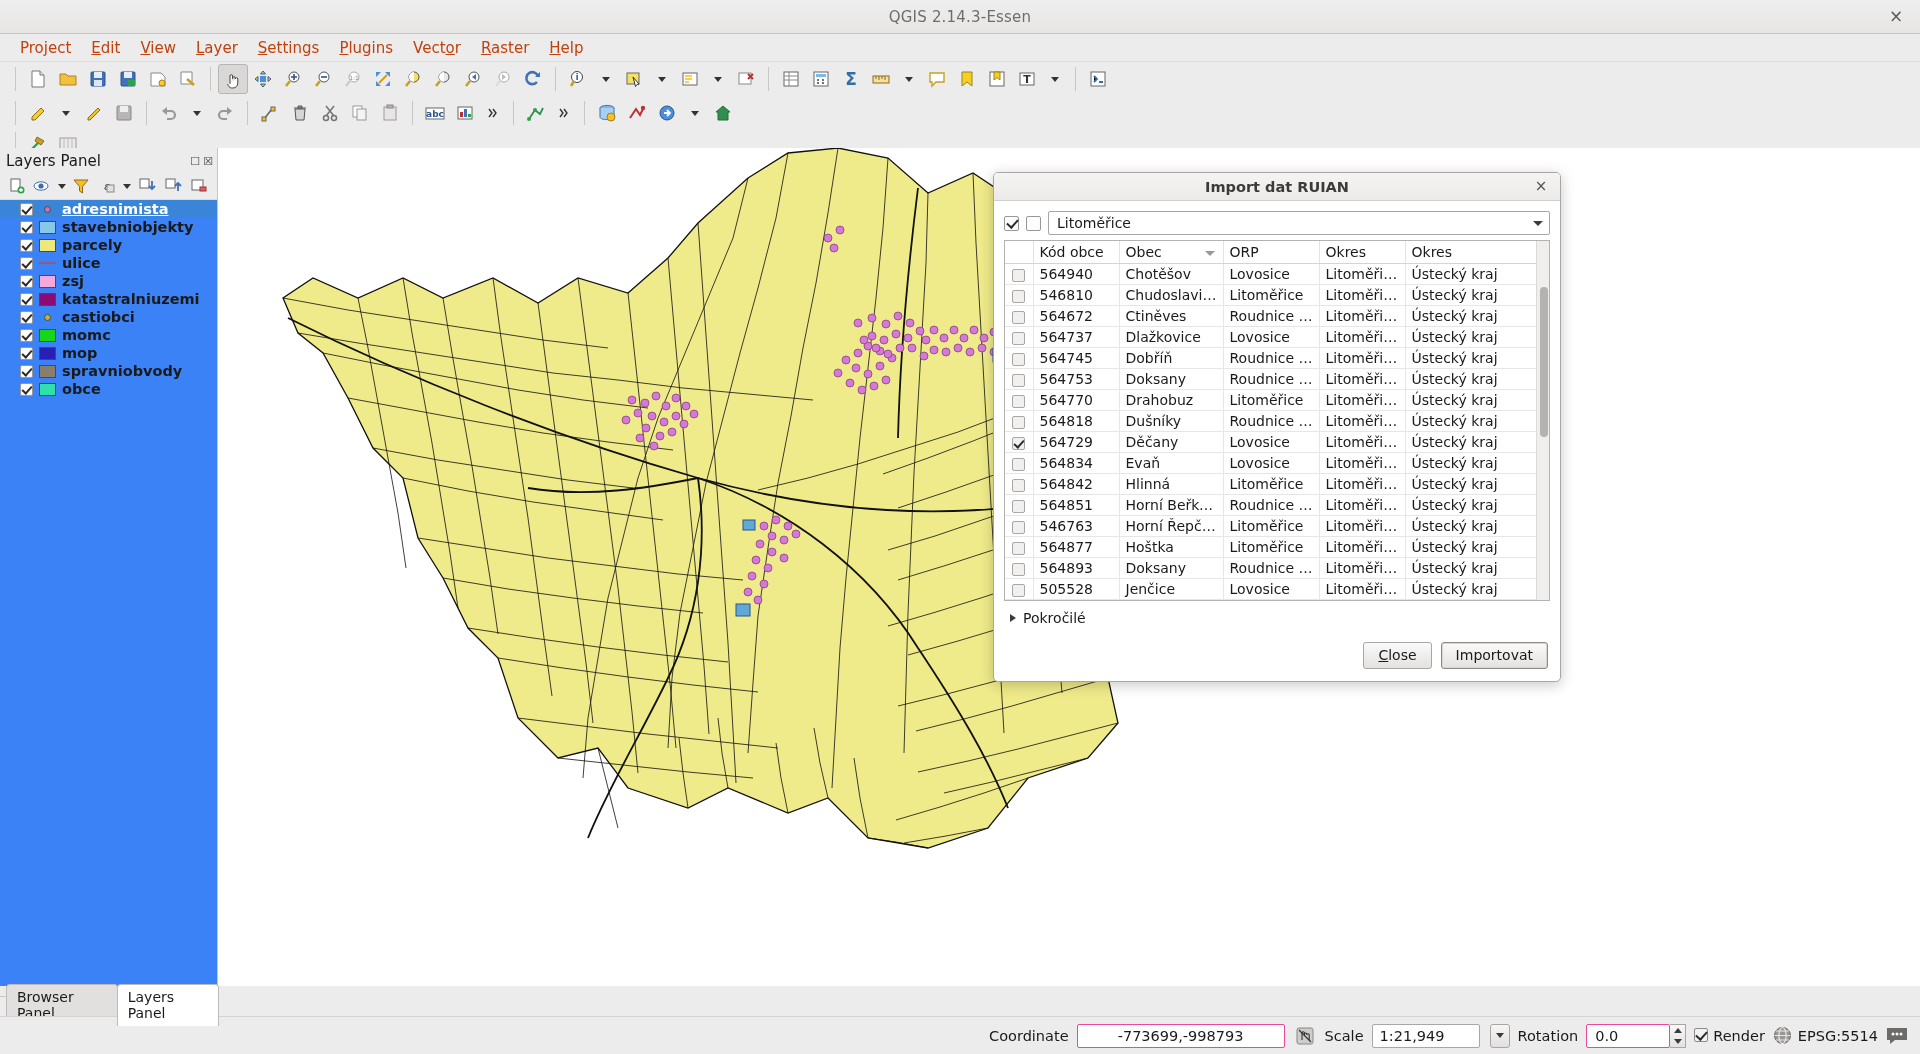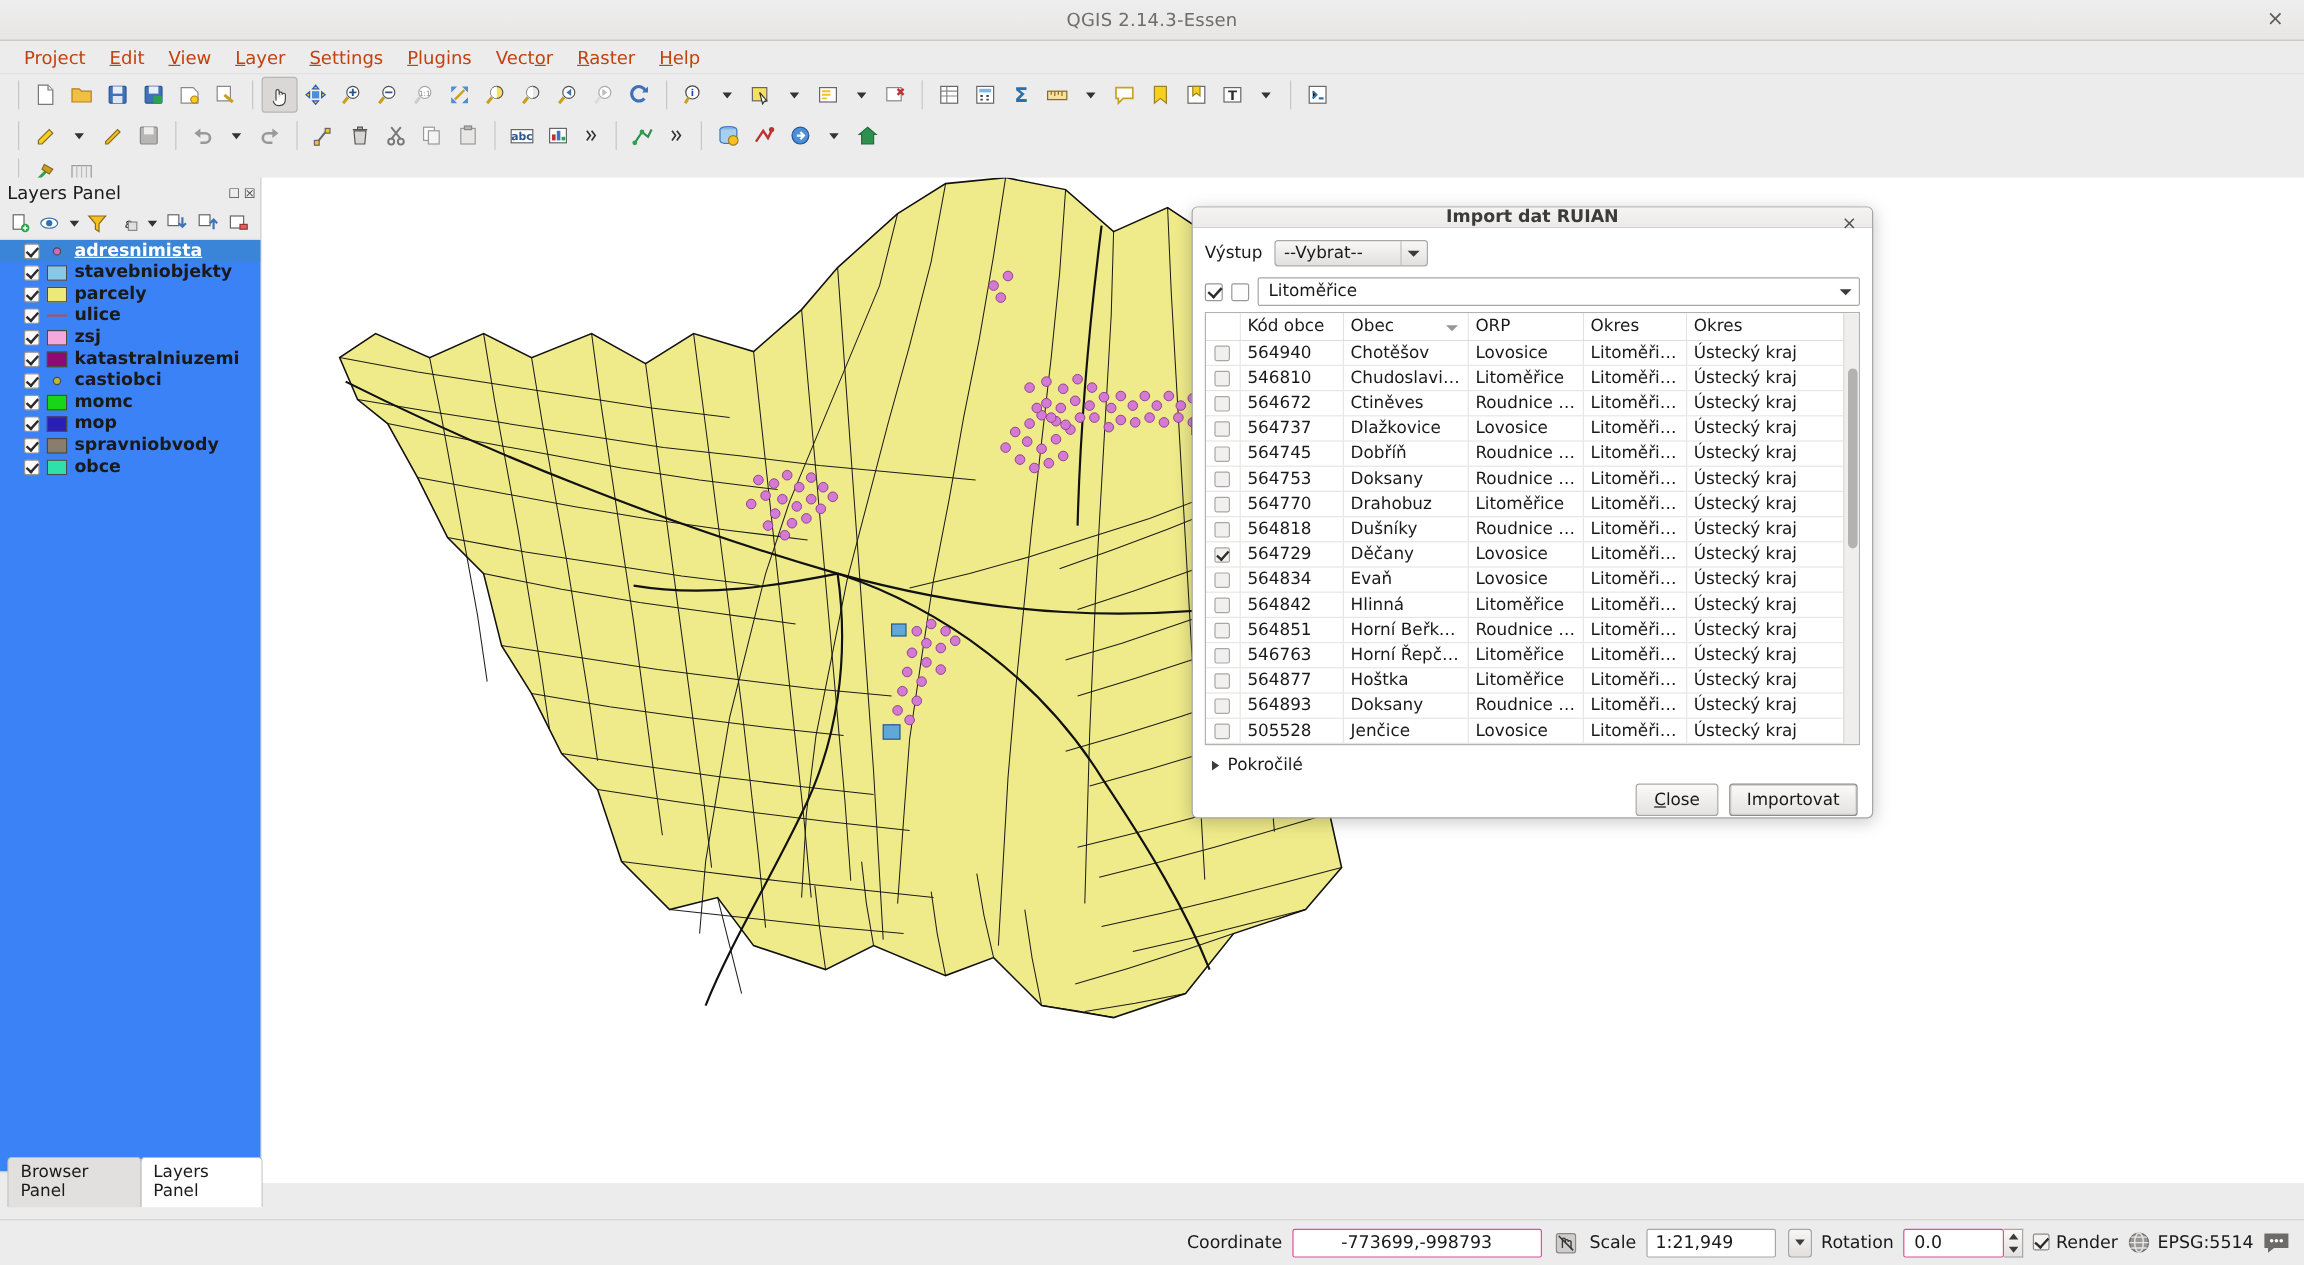--- a/index.html
+++ b/index.html
@@ -86,21 +86,21 @@
     content:""; position:absolute; left:3px; top:0px; width:4px; height:8px;
     border:solid #2b2b2b; border-width:0 2px 2px 0; transform:rotate(42deg);
   }
   .lsym { width:17px; height:13px; flex:0 0 auto; display:flex; align-items:center; justify-content:center;}
   .lsym .box { width:17px; height:13px; border:1px solid #4a4a4a; }
   .lsym .dot { width:7px; height:7px; border-radius:50%; border:1px solid #4a4a4a; }
   .lsym .line { width:17px; height:2px; }
   .lname { white-space:nowrap; }
 
   .panel-tabs {
-    position:absolute; left:0; bottom:48px; width:218px; height:30px;
+    position:absolute; left:0; bottom:28px; width:218px; height:30px;
     display:flex; align-items:flex-end; padding-left:6px; background:#ececec;
     border-top:1px solid #c8c6c4;
   }
   .ptab {
     font-size:14px; padding:4px 10px 5px; border:1px solid #bdbbb9;
     border-bottom:none; background:#e2e0de; border-radius:4px 4px 0 0; cursor:default;
     margin-right:-1px;
   }
   .ptab.active { background:#fff; border-color:#bdbbb9; position:relative; z-index:2; }
 
@@ -1001,27 +1001,20 @@
     </svg>
   </div>
 
   <div class="dialog">
     <div class="dlg-title">
       <span class="t">Import dat RUIAN</span>
       <span class="x">×</span>
     </div>
     <div class="dlg-body">
 
-      <div class="row-out">
-        <span class="lbl">Výstup</span>
-        <div class="combo">
-          <span class="cv">--Vybrat--</span>
-          <span class="carrow"></span>
-        </div>
-      </div>
 
       <div class="row-search">
         <span class="tri-chk checked"></span>
         <span class="tri-chk"></span>
         <div class="searchwrap">
           <span class="val">Litoměřice</span>
           <span class="carrow2"></span>
         </div>
       </div>
 

